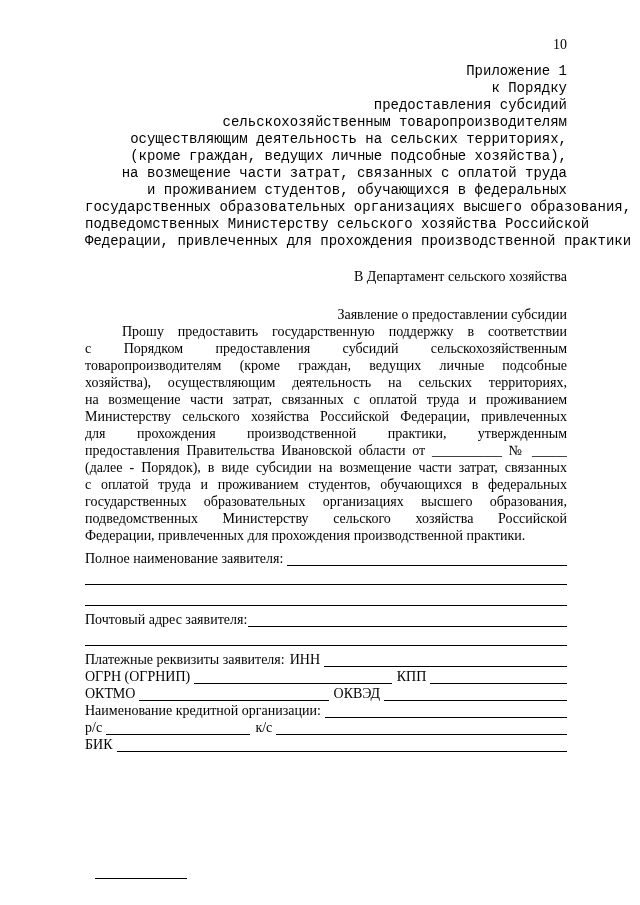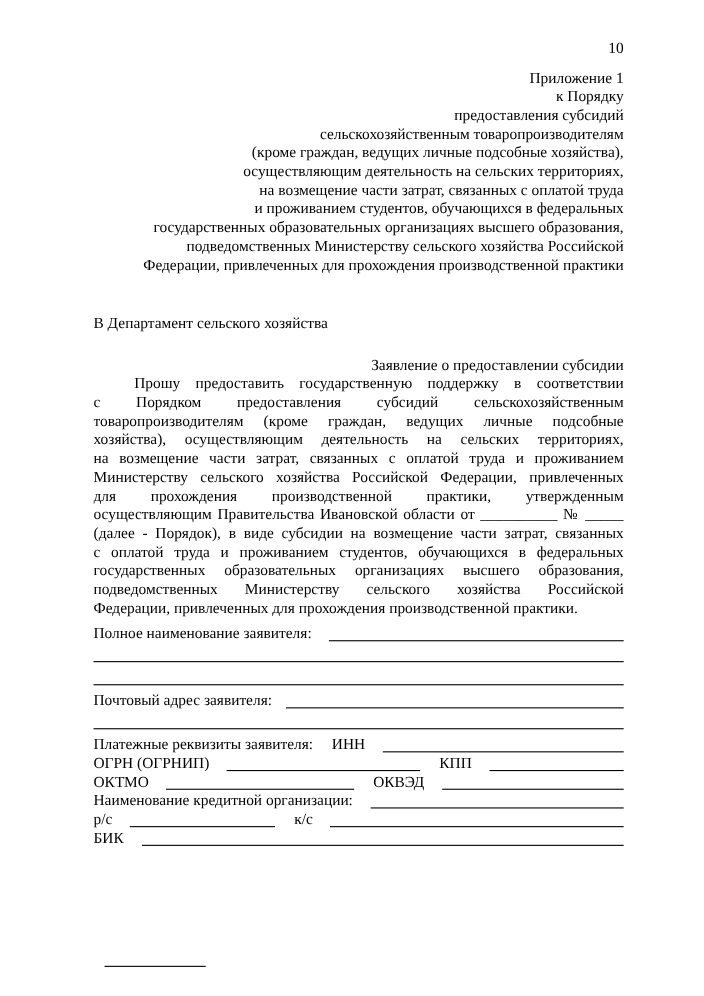--- a/index.html
+++ b/index.html
@@ -13,36 +13,36 @@
     position: relative;
     width: 640px; height: 905px;
     padding: 36px 73px 0 85px;
     font-size: 14px;
     line-height: 17px;
     background: #fff;
     overflow: hidden;
     border-radius: 24px;
   }
   .page-number { text-align: right; margin-bottom: 10px; }
-  .appendix { text-align: right; margin-top: 0; }
+  .appendix { text-align: right; margin-top: 0; font-family: Liberation Mono, monospace; }
   .appendix div { white-space: nowrap; }
-  .addressee { margin-top: 36px; }
+  .addressee { text-align: right; margin-top: 18px; }
   .doc-title { text-align: right; margin-top: 21px; }
   .body-par { }
   .jline {
     text-align: justify;
     text-align-last: justify;
     white-space: normal;
     overflow: hidden;
     height: 17px;
   }
   .jline.indent { padding-left: 37px; }
   .jline.last { text-align-last: left; }
   .form { margin-top: 6px; }
-  .form-row { display: flex; align-items: flex-start; min-height: 17px; gap: 12px; }
+  .form-row { display: flex; align-items: center; min-height: 17px; }
   .form-row .label { white-space: pre; }
   .label.mid { margin-left: 5px; }
   .blank {
     height: 15px;
     border-bottom: 1px solid #000;
     margin-left: 4px;
   }
   .blank.tight { margin-left: 1px; }
   .form-row.cont { margin-top: 2px; margin-bottom: 4px; }
   .form-row.cont .blank { margin-left: 0; }
@@ -58,22 +58,22 @@
 
 <div class="page">
 
   <div class="page-number">10</div>
 
   <div class="appendix">
     <div>Приложение 1</div>
     <div>к Порядку</div>
     <div>предоставления субсидий</div>
     <div>сельскохозяйственным товаропроизводителям</div>
+    <div>осуществляющим деятельность на сельских территориях,</div>
     <div>(кроме граждан, ведущих личные подсобные хозяйства),</div>
-    <div>осуществляющим деятельность на сельских территориях,</div>
     <div>на возмещение части затрат, связанных с оплатой труда</div>
     <div>и проживанием студентов, обучающихся в федеральных</div>
     <div>государственных образовательных организациях высшего образования,</div>
     <div>подведомственных Министерству сельского хозяйства Российской</div>
     <div>Федерации, привлеченных для прохождения производственной практики</div>
   </div>
 
   <div class="addressee">
     <div>В Департамент сельского хозяйства</div>
   </div>
@@ -81,21 +81,21 @@
   <div class="doc-title">Заявление о предоставлении субсидии</div>
 
   <div class="body-par">
     <div class="jline indent">Прошу предоставить государственную поддержку в соответствии</div>
     <div class="jline">с Порядком предоставления субсидий сельскохозяйственным</div>
     <div class="jline">товаропроизводителям (кроме граждан, ведущих личные подсобные</div>
     <div class="jline">хозяйства), осуществляющим деятельность на сельских территориях,</div>
     <div class="jline">на возмещение части затрат, связанных с оплатой труда и проживанием</div>
     <div class="jline">Министерству сельского хозяйства Российской Федерации, привлеченных</div>
     <div class="jline">для прохождения производственной практики, утвержденным</div>
-    <div class="jline">осуществляющим Правительства Ивановской области от __________ № _____</div>
+    <div class="jline">предоставления Правительства Ивановской области от __________ № _____</div>
     <div class="jline">(далее - Порядок), в виде субсидии на возмещение части затрат, связанных</div>
     <div class="jline">с оплатой труда и проживанием студентов, обучающихся в федеральных</div>
     <div class="jline">государственных образовательных организациях высшего образования,</div>
     <div class="jline">подведомственных Министерству сельского хозяйства Российской</div>
     <div class="jline last">Федерации, привлеченных для прохождения производственной практики.</div>
   </div>
 
   <div class="form">
 
     <div class="form-row">

